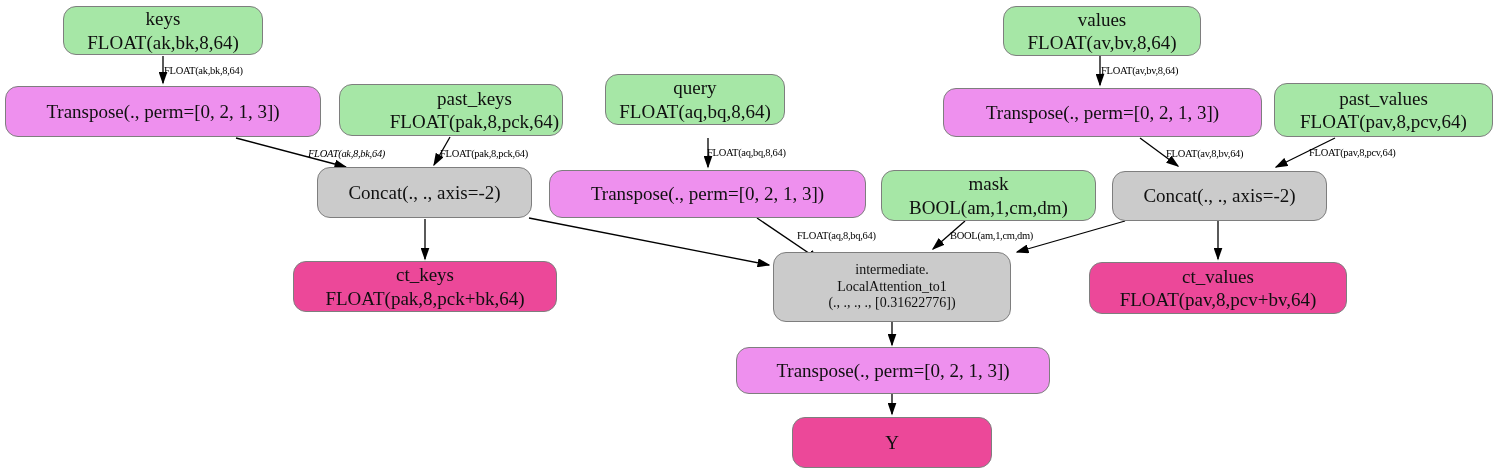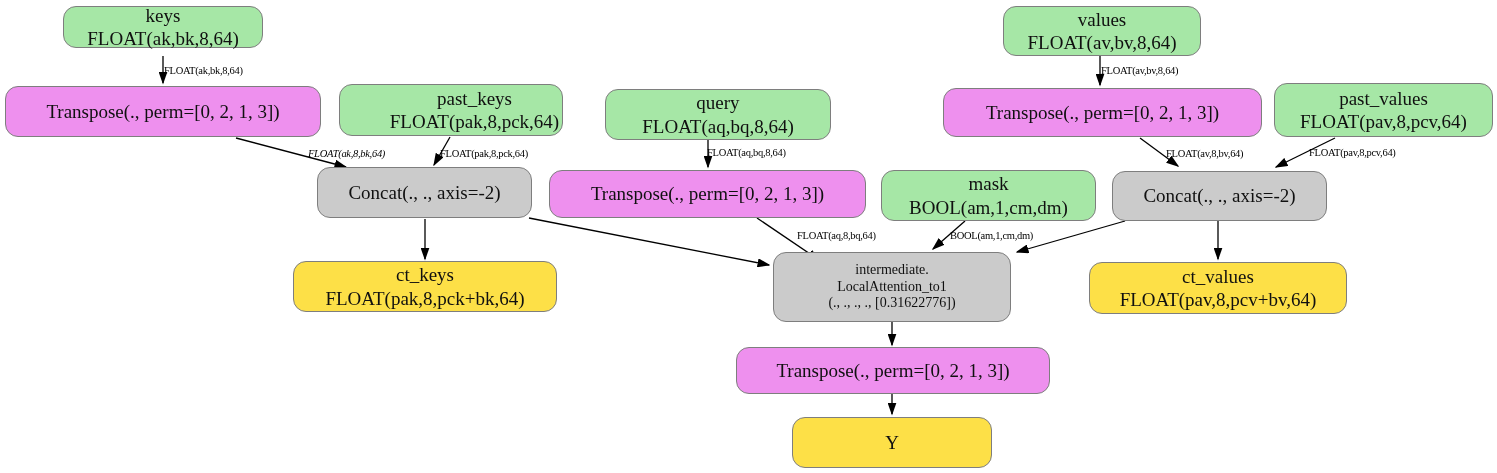--- a/index.html
+++ b/index.html
@@ -19,21 +19,21 @@
     display:flex; flex-direction:column;
     align-items:center; justify-content:center;
     text-align:center;
     font-size:19px; line-height:1.22;
     color:#101010;
     white-space:nowrap;
   }
   .green  { background:#a6e7a6; }
   .pink   { background:#ee90ee; }
   .gray   { background:#cbcbcb; }
-  .purple { background:#fde047; }
+  .purple { background:#ec4899; }
   .attn { font-size:14px; line-height:1.2; }
   .elabel {
     position:absolute;
     font-size:10.5px;
     letter-spacing:-0.3px;
     color:#000000;
     white-space:nowrap;
   }
 </style>
 </head>
@@ -57,40 +57,40 @@
     <line x1="965" y1="221" x2="933" y2="249" stroke="#000" stroke-width="1.3" marker-end="url(#arrow)"></line>
     <line x1="1125" y1="221" x2="1017" y2="252" stroke="#000" stroke-width="1.3" marker-end="url(#arrow)"></line>
     <line x1="892" y1="322" x2="892" y2="345" stroke="#000" stroke-width="1.3" marker-end="url(#arrow)"></line>
     <line x1="892" y1="394" x2="892" y2="414" stroke="#000" stroke-width="1.3" marker-end="url(#arrow)"></line>
     <line x1="1100" y1="56" x2="1100" y2="85" stroke="#000" stroke-width="1.3" marker-end="url(#arrow)"></line>
     <line x1="1140" y1="138" x2="1178" y2="166" stroke="#000" stroke-width="1.3" marker-end="url(#arrow)"></line>
     <line x1="1335" y1="138" x2="1276" y2="167" stroke="#000" stroke-width="1.3" marker-end="url(#arrow)"></line>
     <line x1="1218" y1="221" x2="1218" y2="259" stroke="#000" stroke-width="1.3" marker-end="url(#arrow)"></line>
   </svg>
 
-  <div class="node green" style="left:63px; top:6px; width:200px; height:42px;">
+  <div class="node green" style="left:63px; top:6px; width:200px; height:49px;">
     <span>keys</span>
     <span>FLOAT(ak,bk,8,64)</span>
   </div>
   <div class="node pink" style="left:5px; top:86px; width:316px; height:51px;">
     <span>Transpose(., perm=[0, 2, 1, 3])</span>
   </div>
   <div class="node green" style="left:339px; top:84px; width:224px; height:52px;padding-left:47px;">
     <span>past_keys</span>
     <span>FLOAT(pak,8,pck,64)</span>
   </div>
   <div class="node gray" style="left:317px; top:167px; width:215px; height:51px;">
     <span>Concat(., ., axis=-2)</span>
   </div>
   <div class="node purple" style="left:293px; top:261px; width:264px; height:51px;">
     <span>ct_keys</span>
     <span>FLOAT(pak,8,pck+bk,64)</span>
   </div>
 
-  <div class="node green" style="left:605px; top:89px; width:226px; height:51px;">
+  <div class="node green" style="left:605px; top:74px; width:180px; height:51px;">
     <span>query</span>
     <span>FLOAT(aq,bq,8,64)</span>
   </div>
   <div class="node pink" style="left:549px; top:170px; width:317px; height:48px;">
     <span>Transpose(., perm=[0, 2, 1, 3])</span>
   </div>
   <div class="node green" style="left:881px; top:170px; width:215px; height:51px;">
     <span>mask</span>
     <span>BOOL(am,1,cm,dm)</span>
   </div>

